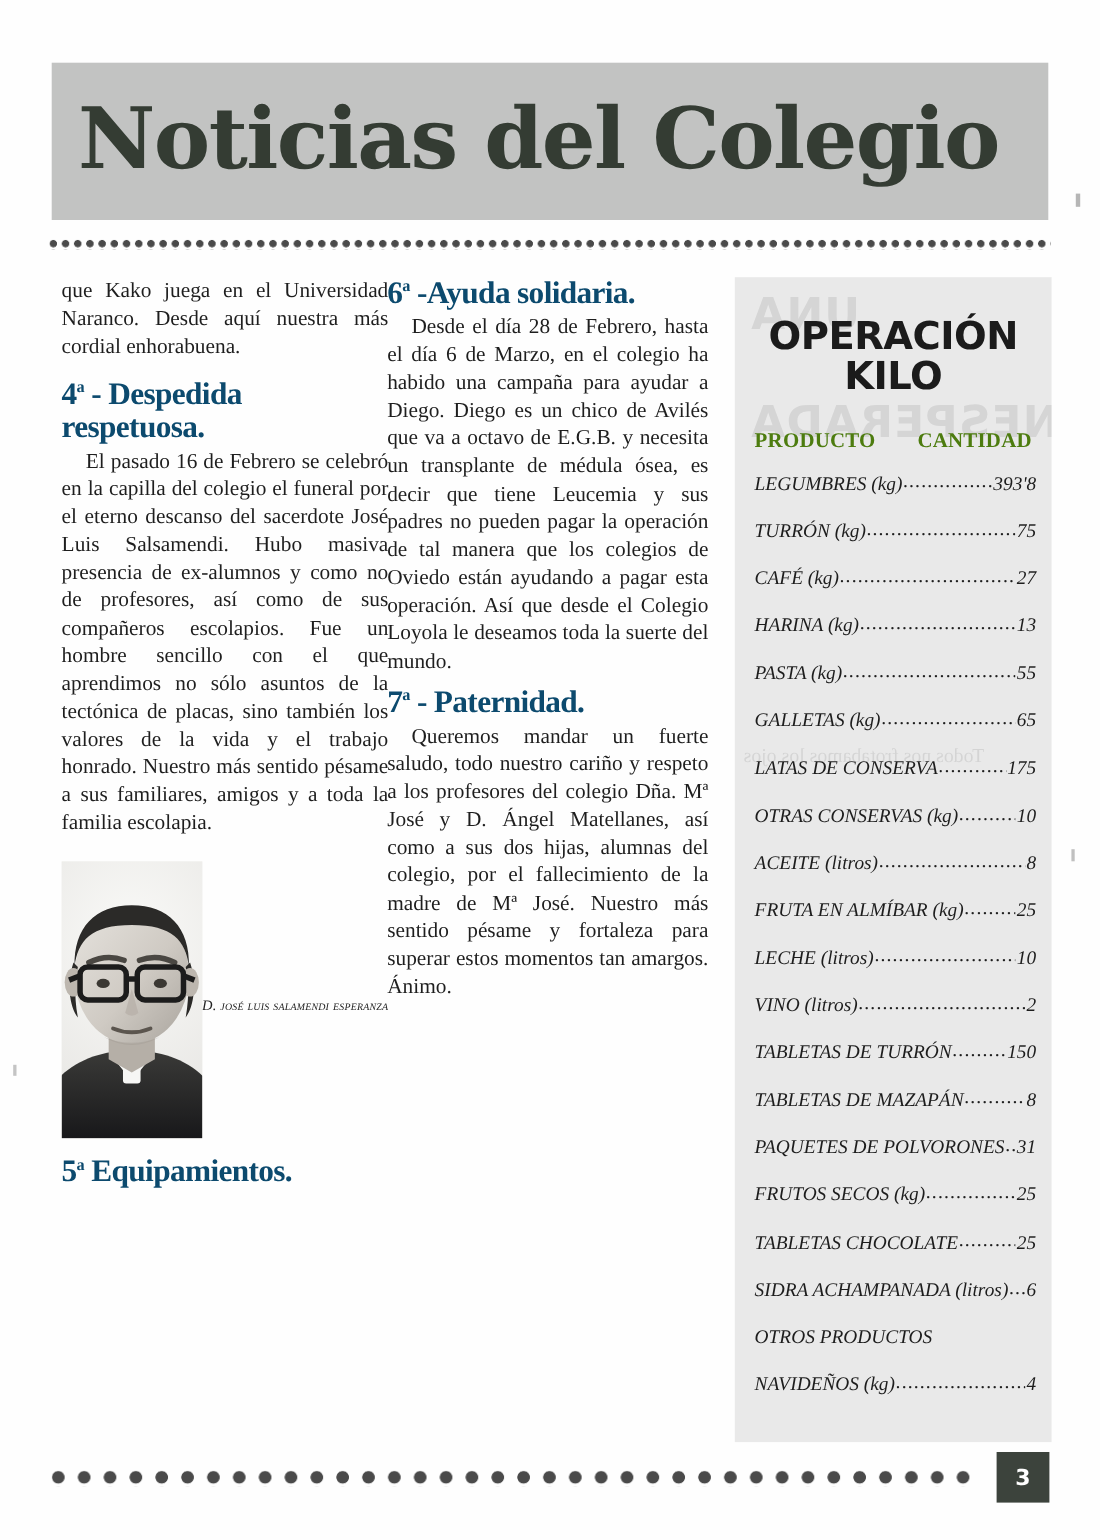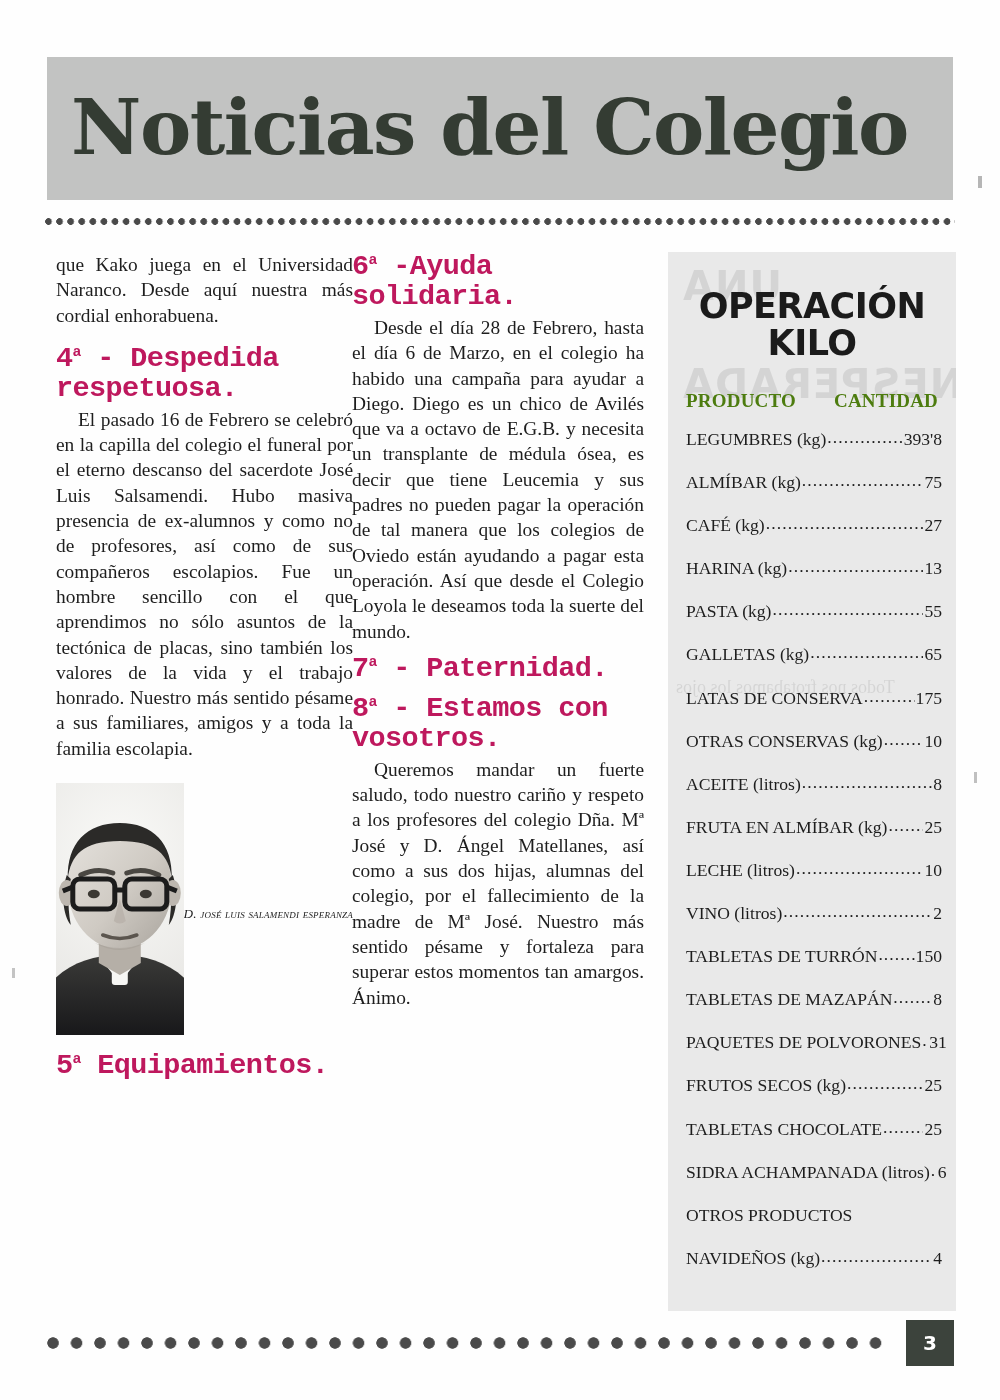--- a/index.html
+++ b/index.html
@@ -82,26 +82,26 @@
     line-height: 25.3px;
     text-align: justify;
     text-justify: inter-word;
     hyphens: manual;
     margin: 0;
     color: #1e1e1e;
   }
   .indent { text-indent: 22px; }
 
   .sec-head {
-    font-family: Liberation Mono, monospace;
+    font-family: Liberation Serif, serif;
     font-weight: 700;
     font-size: 28.5px;
     line-height: 30px;
     letter-spacing: -0.6px;
-    color: #be185d;
+    color: #0c4a6e;
     margin: 16px 0 3px 0;
   }
   .sec-head.tight { margin-top: 10px; }
   .sec-head sup {
     font-size: 0.52em;
     vertical-align: super;
     line-height: 0;
   }
 
   
@@ -185,20 +185,21 @@
     margin: 28px 18px 0 18px;
     font-family: "Liberation Serif", serif;
     font-weight: 700;
     font-size: 19px;
     letter-spacing: 0.2px;
     color: #4d7c0f;
   }
   .kilo-rows {
     position: relative;
     margin: 17px 14px 0 18px;
+    font-style: italic;
   }
   .kilo-row {
     display: flex;
     align-items: baseline;
     font-family: "Liberation Serif", serif;
     font-size: 17.6px;
     line-height: 21px;
     color: #1d1d1d;
     margin-bottom: 22.1px;
     white-space: nowrap;
@@ -317,21 +318,20 @@
     <h2 class="sec-head"><span>5</span><sup>a</sup><span> Equipamientos.</span></h2>
   </div>
 
   <div class="col col-mid">
 
     <h2 class="sec-head" style="margin-top:0"><span>6</span><sup>a</sup><span> -Ayuda solidaria.</span></h2>
     <p class="body-text indent">Desde el día 28 de Febrero, hasta el día 6 de Marzo, en el colegio ha habido una campaña para ayudar a Diego. Diego es un chico de Avilés que va a octavo de E.G.B. y necesita un transplante de médula ósea, es decir que tiene Leucemia y sus padres no pueden pagar la operación de tal manera que los colegios de Oviedo están ayudando a pagar esta operación. Así que desde el Colegio Loyola le deseamos toda la suerte del mundo.</p>
 
     <h2 class="sec-head tight"><span>7</span><sup>a</sup><span> - Paternidad.</span></h2>
 
-    <h2 class="sec-head tight"><span>8</span><sup>a</sup><span> - Estamos con vosotros.</span></h2>
     <p class="body-text indent">Queremos mandar un fuerte saludo, todo nuestro cariño y respeto a los profesores del colegio Dña. Mª José y D. Ángel Matellanes, así como a sus dos hijas, alumnas del colegio, por el fallecimiento de la madre de Mª José. Nuestro más sentido pésame y fortaleza para superar estos momentos tan amargos. Ánimo.</p>
   </div>
 
   <div class="kilo-panel">
 
     <div class="bleed">
       <div class="b1">UNA</div>
       <div class="b1" style="top:110px">INESPERADA</div>
       <div class="b3">Todos nos frotabamos los ojos</div>
     </div>
@@ -346,21 +346,21 @@
       <span>CANTIDAD</span>
     </div>
 
     <div class="kilo-rows" id="kilo-rows">
         <div class="kilo-row">
           <span class="prod">LEGUMBRES (kg)</span>
           <span class="lead">................................................................................</span>
           <span class="qty">393'8</span>
         </div>
         <div class="kilo-row">
-          <span class="prod">ALMÍBAR (kg)</span>
+          <span class="prod">TURRÓN (kg)</span>
           <span class="lead">................................................................................</span>
           <span class="qty">75</span>
         </div>
         <div class="kilo-row">
           <span class="prod">CAFÉ (kg)</span>
           <span class="lead">................................................................................</span>
           <span class="qty">27</span>
         </div>
         <div class="kilo-row">
           <span class="prod">HARINA (kg)</span>

